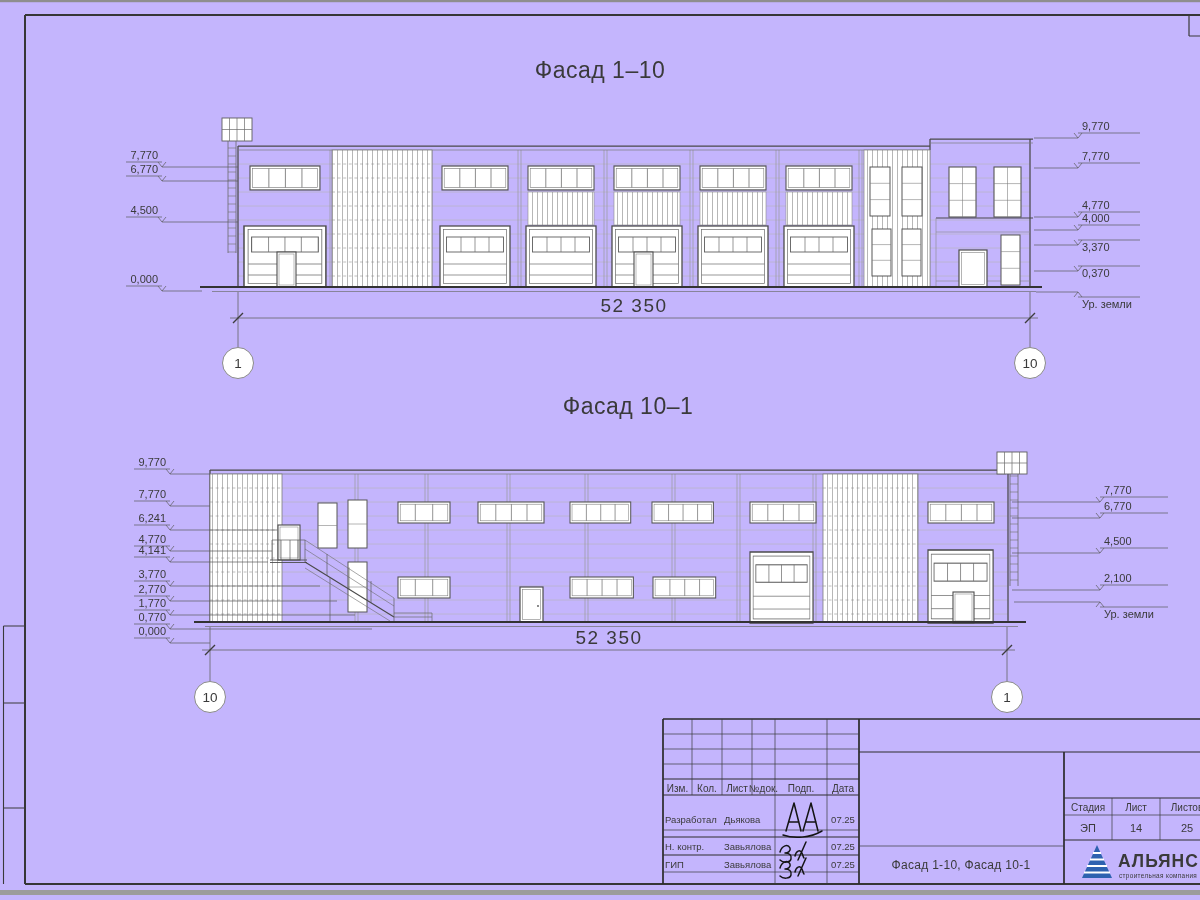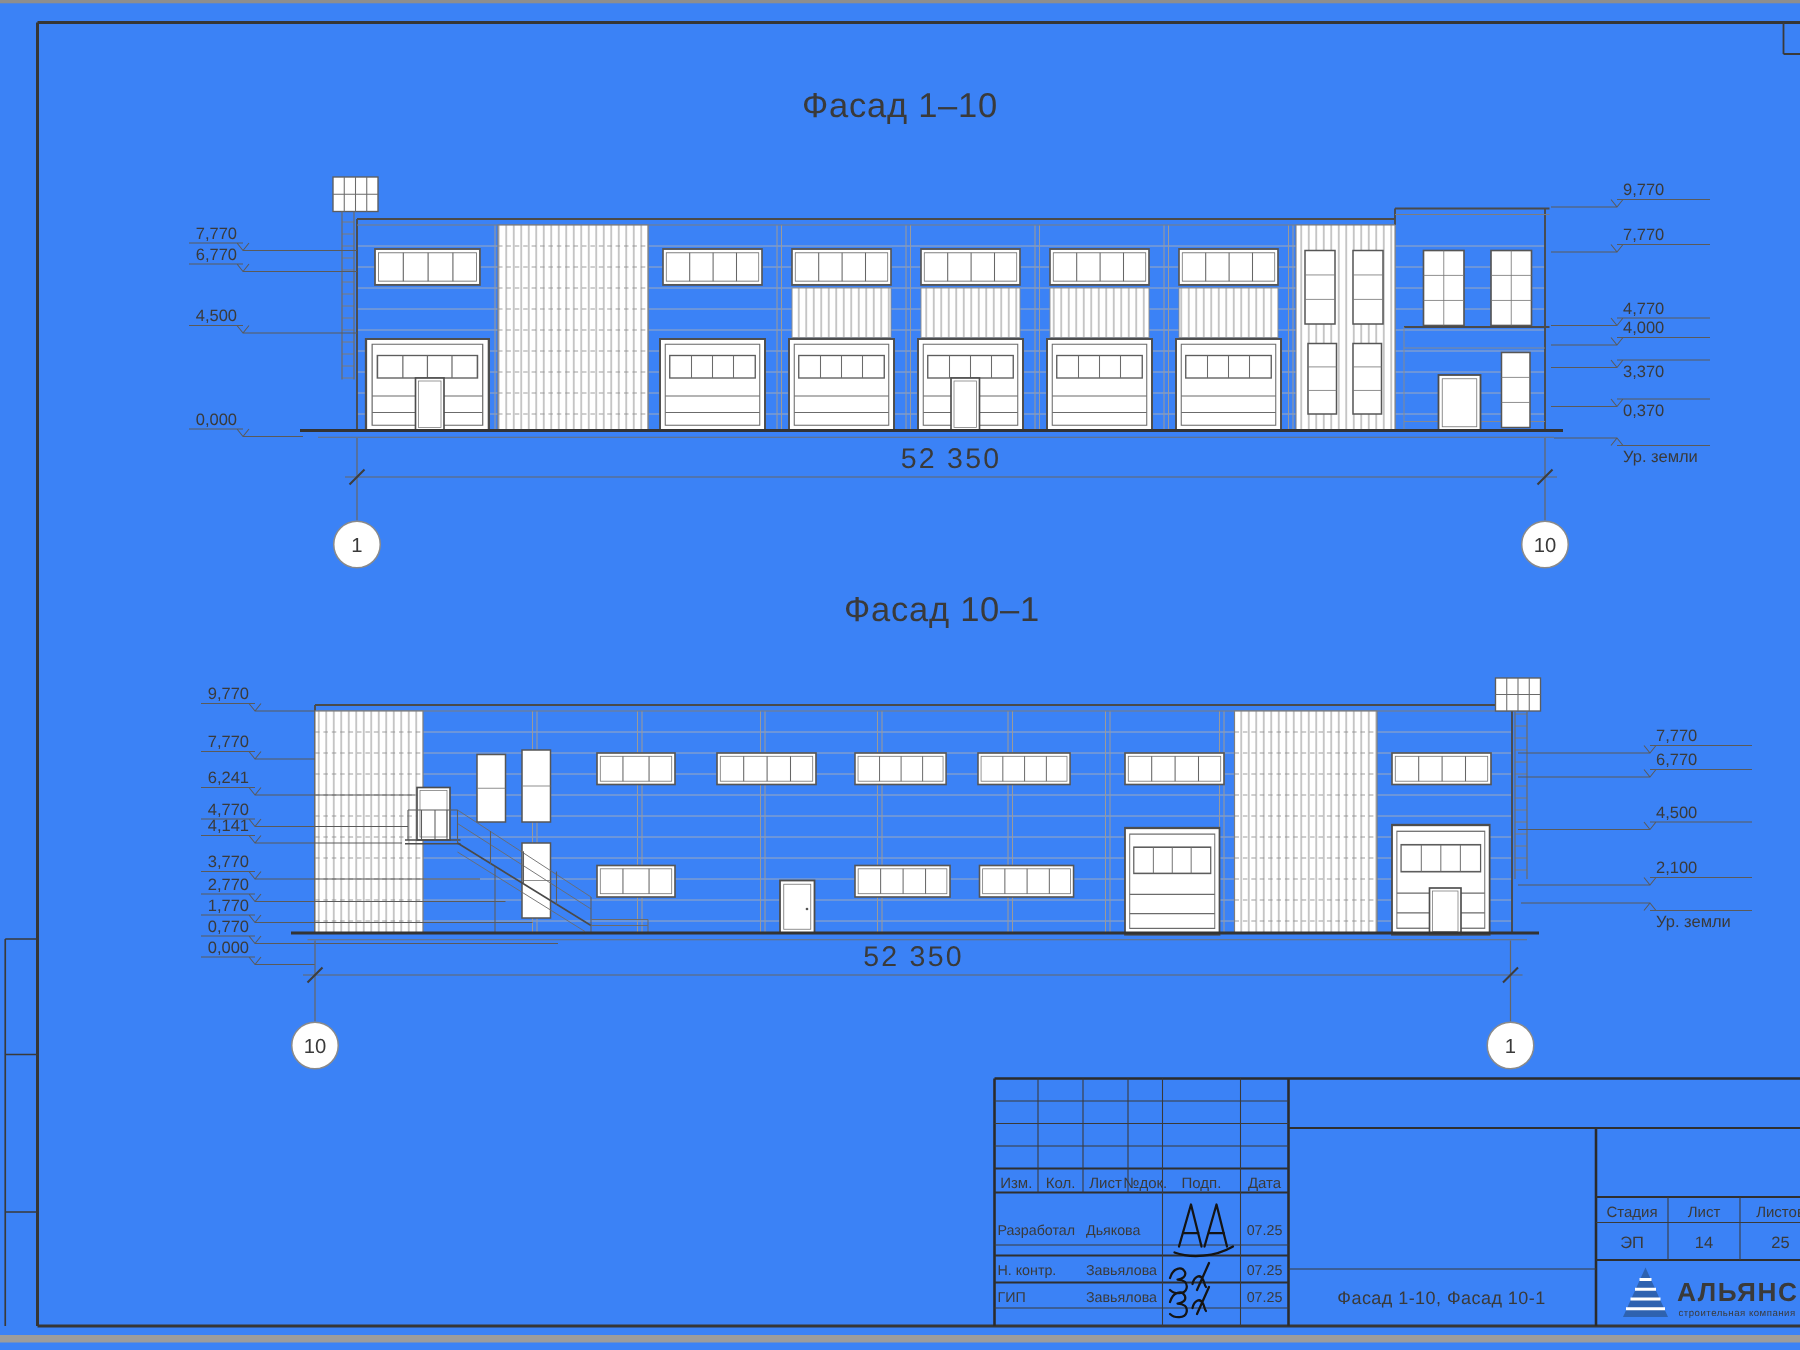--- a/index.html
+++ b/index.html
@@ -1,16 +1,16 @@
 <!DOCTYPE html>
 <html><head>
 <meta charset="utf-8">
 <style>
   html,body{margin:0;padding:0;background:#fff;}
-  .page{position:relative;width:1200px;height:900px;background:#3b82f6;overflow:hidden;}
+  .page{position:relative;width:1200px;height:900px;background:#c4b5fd;overflow:hidden;}
   svg{display:block;}
   text{font-family:"Liberation Sans","DejaVu Sans",sans-serif;fill:#3a3a3a;}
   .lbl{font-size:11px;}
   .dim{font-size:19px;letter-spacing:1.5px;}
   .ttl{font-size:23px;letter-spacing:.5px;}
   .ax{font-size:13.5px;}
   .tbh{font-size:10px;}
   .tb{font-size:9.5px;}
   .docttl{font-size:12px;letter-spacing:.3px;}
   .stv{font-size:11px;}

